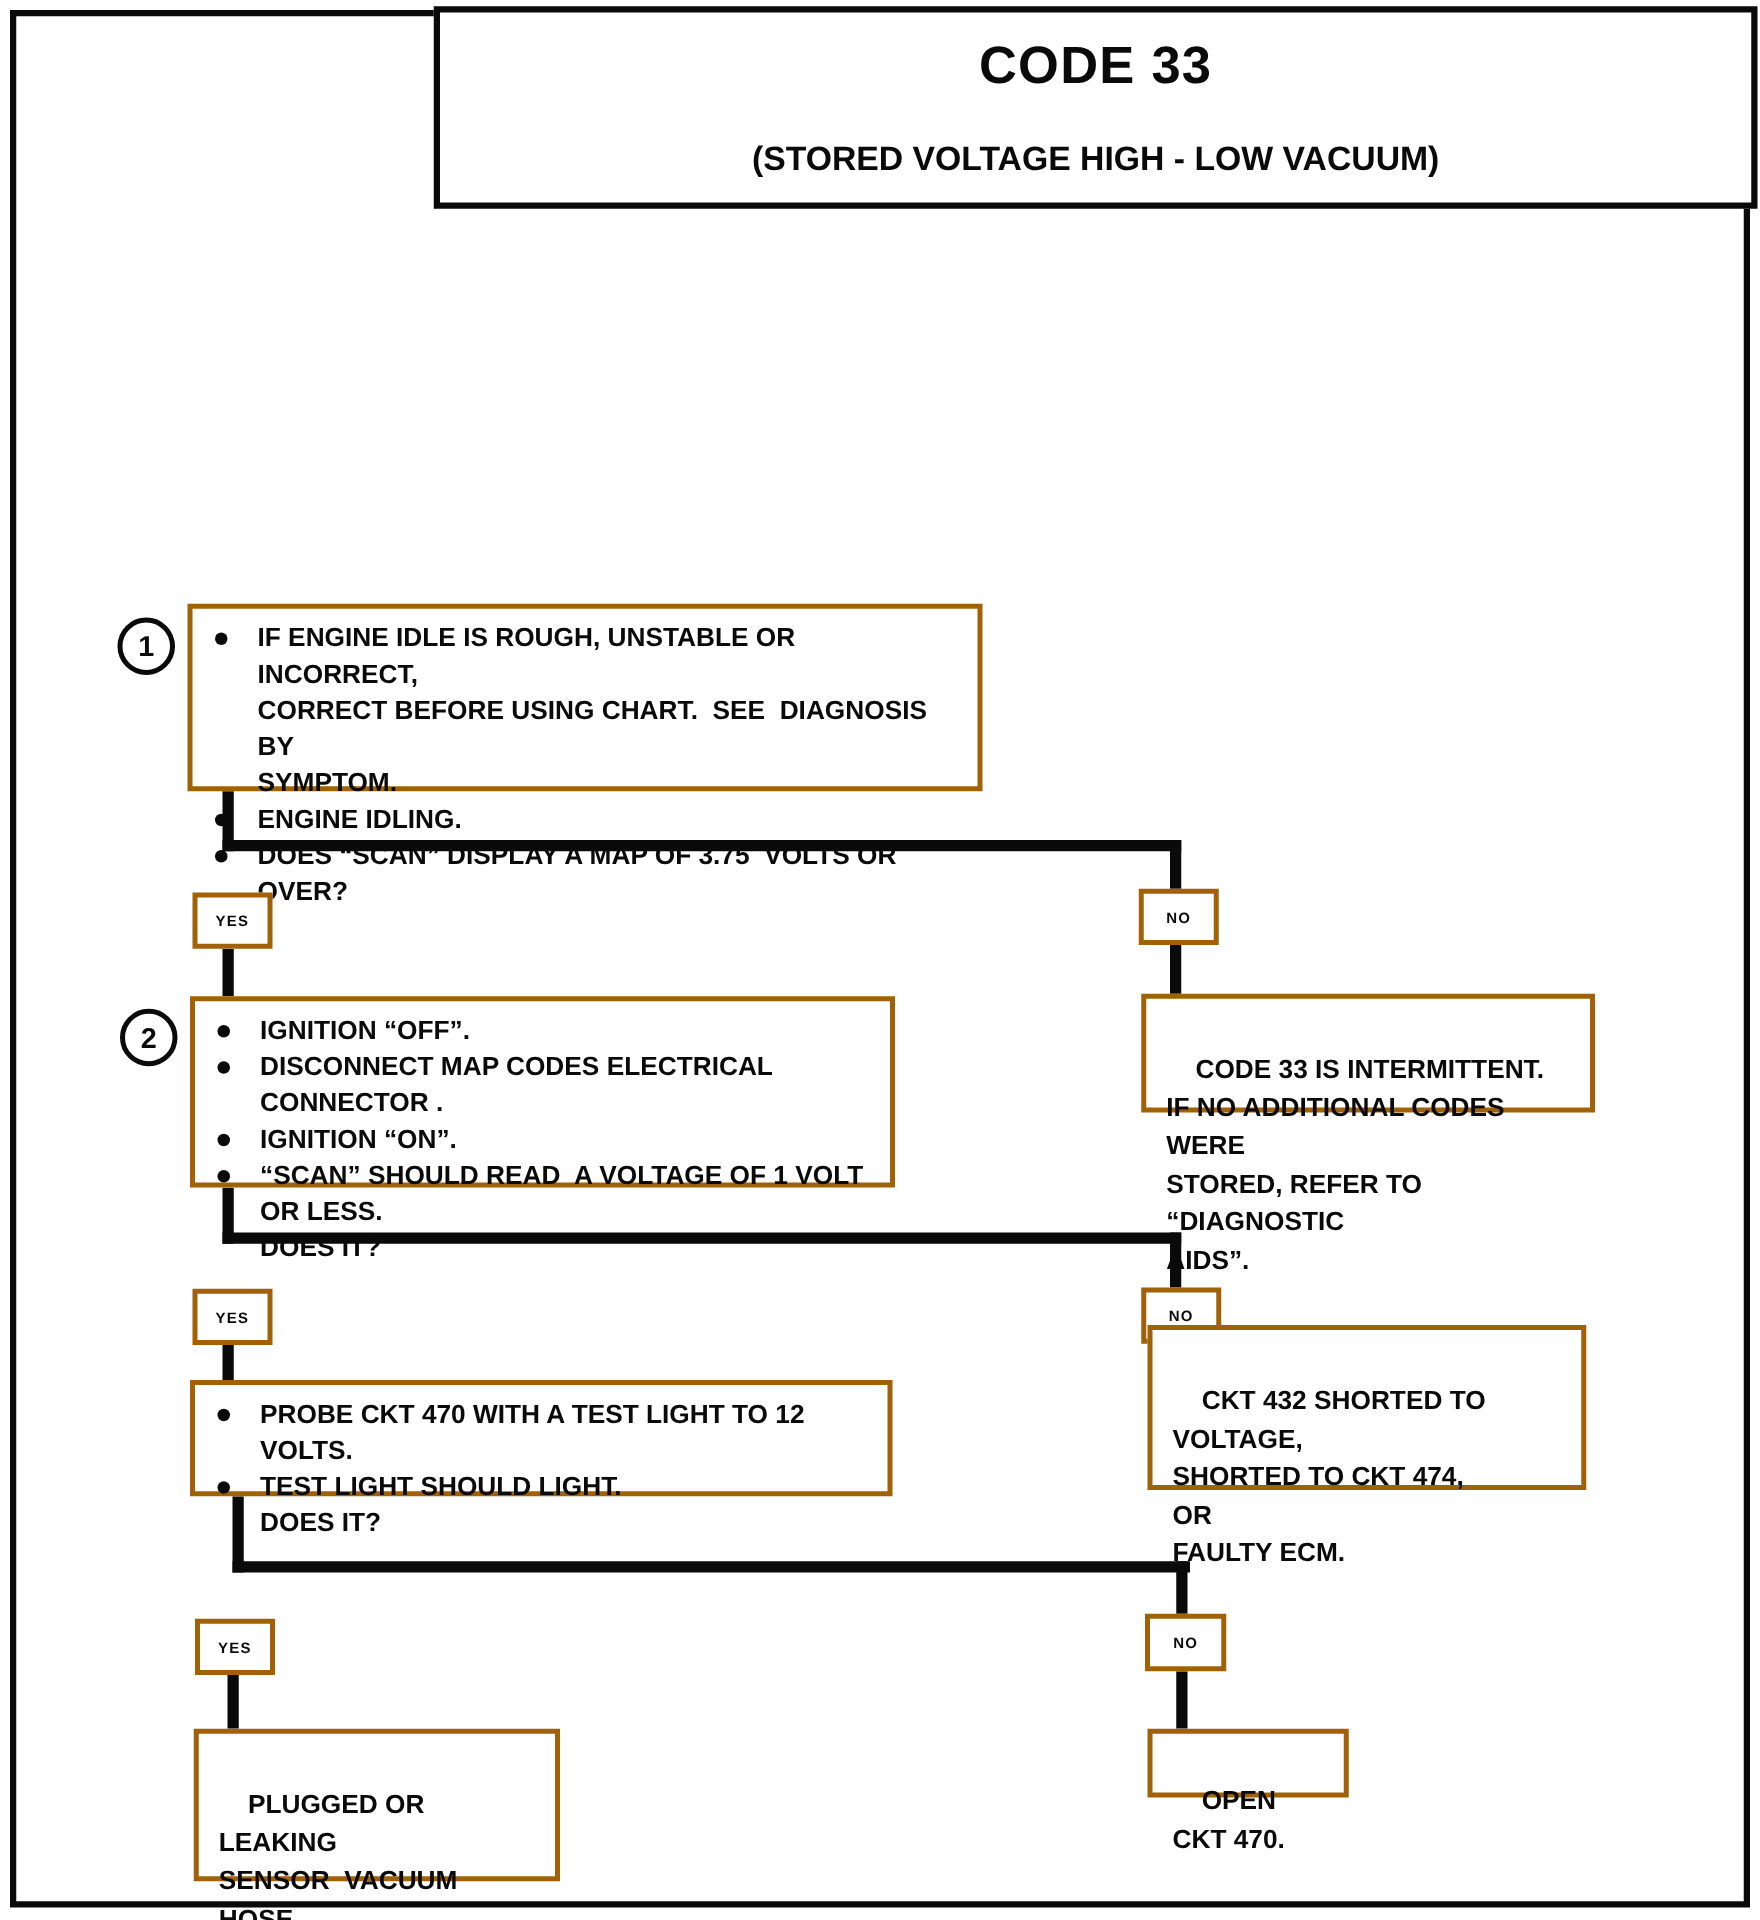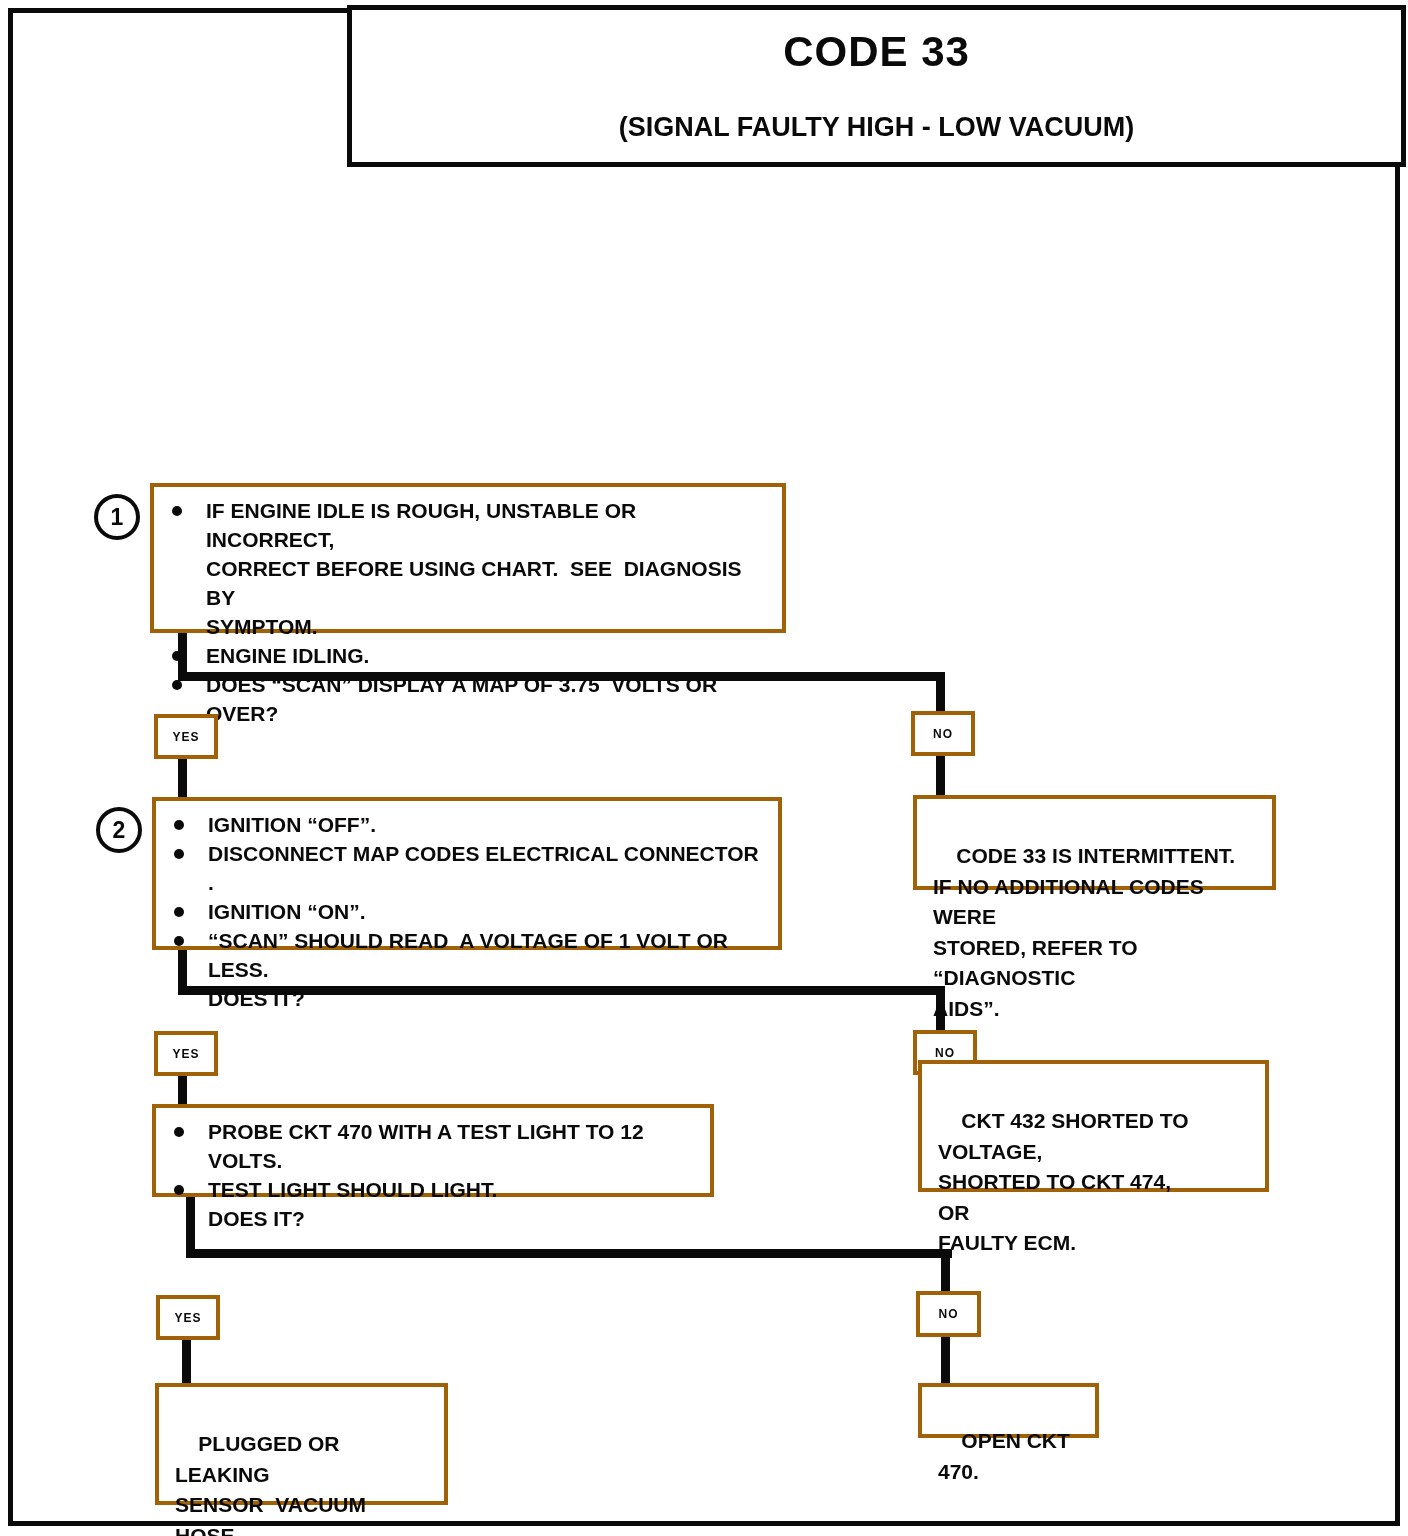--- a/index.html
+++ b/index.html
@@ -63,21 +63,21 @@
 </style>
 </head>
 <body>
 
 <div id="page">
 
   <div class="outer-border"></div>
 
   <div class="title-box">
     <div class="title-line1">CODE 33</div>
-    <div class="title-line3">(SIGNAL FAULTY HIGH - LOW VACUUM)</div>
+    <div class="title-line3">(STORED VOLTAGE HIGH - LOW VACUUM)</div>
   </div>
 
   <div class="step-circle" style="left:94px;top:494px;">
     <span>1</span>
   </div>
 
   <div class="node step-box" style="left:150px;top:483px;width:636px;height:150px;">
     <ul>
       <li>
         <span class="dot"></span>
@@ -107,21 +107,21 @@
     <span>NO</span>
   </div>
 
   <div class="line" style="left:178px;top:759px;width:9px;height:40px;"></div>
   <div class="line" style="left:936px;top:756px;width:9px;height:41px;"></div>
 
   <div class="step-circle" style="left:96px;top:807px;">
     <span>2</span>
   </div>
 
-  <div class="node step-box" style="left:152px;top:797px;width:630px;height:153px;">
+  <div class="node step-box" style="left:152px;top:797px;width:564px;height:153px;">
     <ul>
       <li>
         <span class="dot"></span>
         <span class="li-text">IGNITION “OFF”.</span>
       </li>
       <li>
         <span class="dot"></span>
         <span class="li-text">DISCONNECT MAP CODES ELECTRICAL CONNECTOR .</span>
       </li>
       <li>
@@ -192,17 +192,17 @@
   <div class="line" style="left:182px;top:1340px;width:9px;height:43px;"></div>
   <div class="line" style="left:941px;top:1337px;width:9px;height:46px;"></div>
 
   <div class="node outcome" style="left:155px;top:1383px;width:293px;height:122px;">
     <span>PLUGGED OR LEAKING
 SENSOR  VACUUM HOSE
 OR
 FAULTY MAP SENSOR.</span>
   </div>
 
-  <div class="node outcome" style="left:918px;top:1383px;width:181px;height:55px;padding-top:9px;">
+  <div class="node outcome" style="left:918px;top:1383px;width:161px;height:55px;padding-top:9px;">
     <span>OPEN CKT 470.</span>
   </div>
 
 </div>
 
 </body></html>

